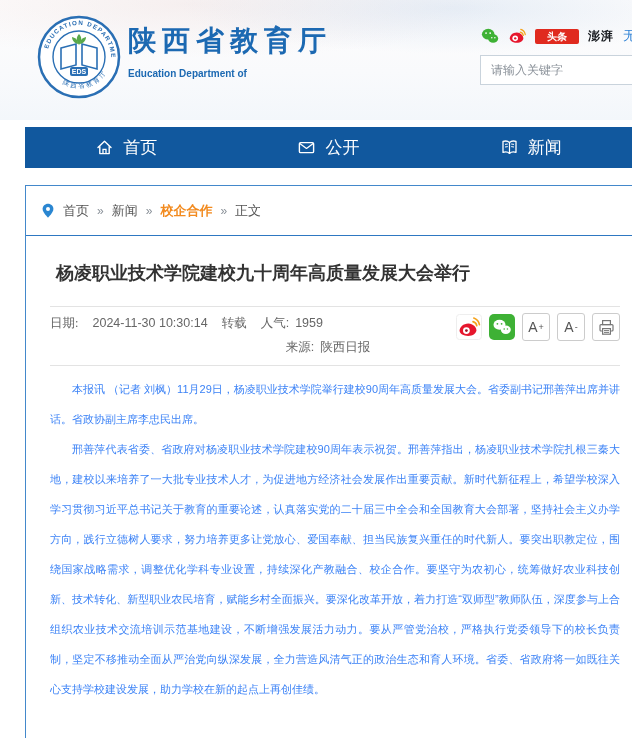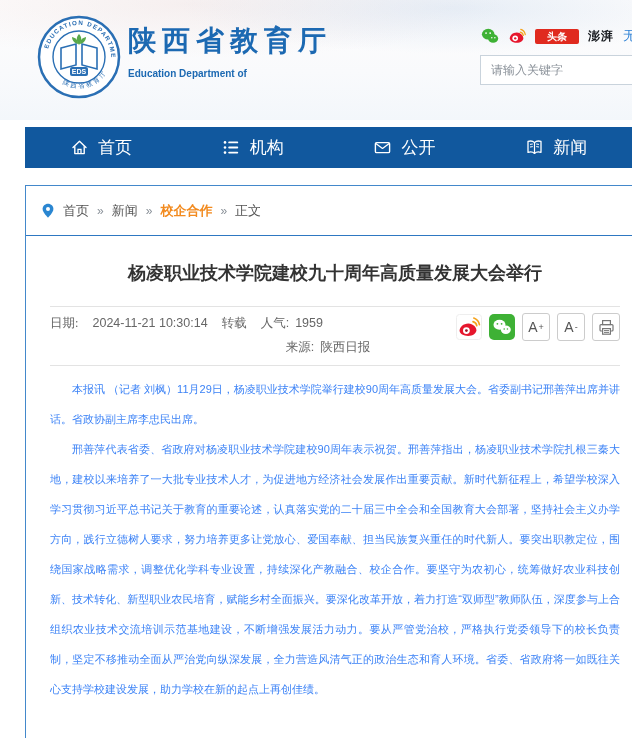--- a/index.html
+++ b/index.html
@@ -54,21 +54,21 @@
   }
   .breadcrumb {
     height:50px; display:flex; align-items:center; gap:8px; padding:0 15px;
     border-bottom:1px solid #2e78c2; font-size:13px; color:#555;
   }
   .crumb { cursor:pointer; }
   .crumb-active { color:#f28a1e; font-weight:bold; cursor:pointer; }
   .crumb-sep { color:#8a9199; font-size:12px; }
   .pin { width:14px; height:16px; }
   .article { padding:0 24px 10px; }
-  .article-title { text-align:center; font-size:18px; font-weight:bold; color:#333; margin:25px 6px 21px; }
+  .article-title { text-align:left; font-size:18px; font-weight:bold; color:#333; margin:25px 6px 21px; }
   .meta-bar {
     position:relative; border-top:1px solid #e3e3e3; border-bottom:1px solid #e3e3e3;
     padding:8px 0 9px; font-size:12.5px; color:#666;
   }
   .meta-row span { margin-right:14px; }
   .meta-row + .meta-row { margin-top:7px;text-align:center; }
   .share-tools { position:absolute; right:0; top:6px; display:flex; gap:7px; align-items:center; }
   .share-ic { width:26px; height:26px; cursor:pointer; }
   .tool-btn {
     width:28px; height:28px; border:1px solid #ccc; border-radius:3px; background:#fff;
@@ -148,31 +148,20 @@
   <div class="nav-item">
     <svg class="nic" viewBox="0 0 19 19">
       <path d="M3,9.4 L9.5,3.2 L16,9.4" fill="none" stroke="#fff" stroke-width="1.4" stroke-linecap="round" stroke-linejoin="round"></path>
       <path d="M4.8,8.2 V15.6 H14.2 V8.2" fill="none" stroke="#fff" stroke-width="1.4" stroke-linejoin="round"></path>
       <path d="M8,15.6 V11.4 H11 V15.6" fill="none" stroke="#fff" stroke-width="1.3"></path>
     </svg>
     <span>首页</span>
   </div>
   <div class="nav-item">
     <svg class="nic" viewBox="0 0 19 19">
-      <circle cx="3" cy="4.4" r="1.3" fill="#fff"></circle>
-        <circle cx="3" cy="9.5" r="1.3" fill="#fff"></circle>
-        <circle cx="3" cy="14.6" r="1.3" fill="#fff"></circle>
-      <rect x="6.2" y="3.5" width="10" height="1.8" rx="0.9" fill="#fff"></rect>
-      <rect x="6.2" y="8.6" width="10" height="1.8" rx="0.9" fill="#fff"></rect>
-      <rect x="6.2" y="13.7" width="10" height="1.8" rx="0.9" fill="#fff"></rect>
-    </svg>
-    <span>机构</span>
-  </div>
-  <div class="nav-item">
-    <svg class="nic" viewBox="0 0 19 19">
       <rect x="2.4" y="4.6" width="14.2" height="10" rx="1.2" fill="none" stroke="#fff" stroke-width="1.4"></rect>
       <path d="M2.8,5.4 L9.5,10.4 L16.2,5.4" fill="none" stroke="#fff" stroke-width="1.3" stroke-linejoin="round"></path>
     </svg>
     <span>公开</span>
   </div>
   <div class="nav-item">
     <svg class="nic" viewBox="0 0 19 19">
       <path d="M9.5,4.6 C8,3 5,2.8 3,3.4 L3,14.4 C5,13.8 8,14 9.5,15.4 C11,14 14,13.8 16,14.4 L16,3.4 C14,2.8 11,3 9.5,4.6 Z" fill="none" stroke="#fff" stroke-width="1.3" stroke-linejoin="round"></path>
       <path d="M9.5,4.6 V15.2" stroke="#fff" stroke-width="1.2"></path>
       <path d="M5,6.4 L7.8,6 M5,9 L7.8,8.6 M11.2,6 L14,6.4 M11.2,8.6 L14,9" stroke="#fff" stroke-width="1"></path>
@@ -195,21 +184,21 @@
     <span class="crumb-active">校企合作</span>
     <span class="crumb-sep">»</span>
     <span>正文</span>
   </div>
 
   <div class="article">
     <h2 class="article-title">杨凌职业技术学院建校九十周年高质量发展大会举行</h2>
 
     <div class="meta-bar">
       <div class="meta-row">
-        <span style="font-family:Liberation Serif, serif;">日期:</span><span>2024-11-21 10:30:14</span><span>转载</span><span style="margin-right:6px;">人气:</span><span>1959</span>
+        <span style="font-family:Liberation Serif, serif;">日期:</span><span>2024-11-30 10:30:14</span><span>转载</span><span style="margin-right:6px;">人气:</span><span>1959</span>
       </div>
       <div class="meta-row">
         <span style="margin-right:6px;">来源:</span><span>陕西日报</span>
       </div>
 
       <div class="share-tools">
         <svg class="share-ic" viewBox="0 0 26 26">
           <rect x="0.5" y="0.5" width="25" height="25" rx="3" fill="#fff" stroke="#eee"></rect>
           <path fill="#e6162d" d="M12.4,9.6 C7.2,9.6 3.6,13.4 3.6,16.6 C3.6,19.9 7.6,22 12.1,22 C17,22 20.4,19.2 20.4,16.3 C20.4,13.5 17,9.6 12.4,9.6 Z"></path>
           <circle cx="10.4" cy="16.6" r="3.4" fill="#fff"></circle>

